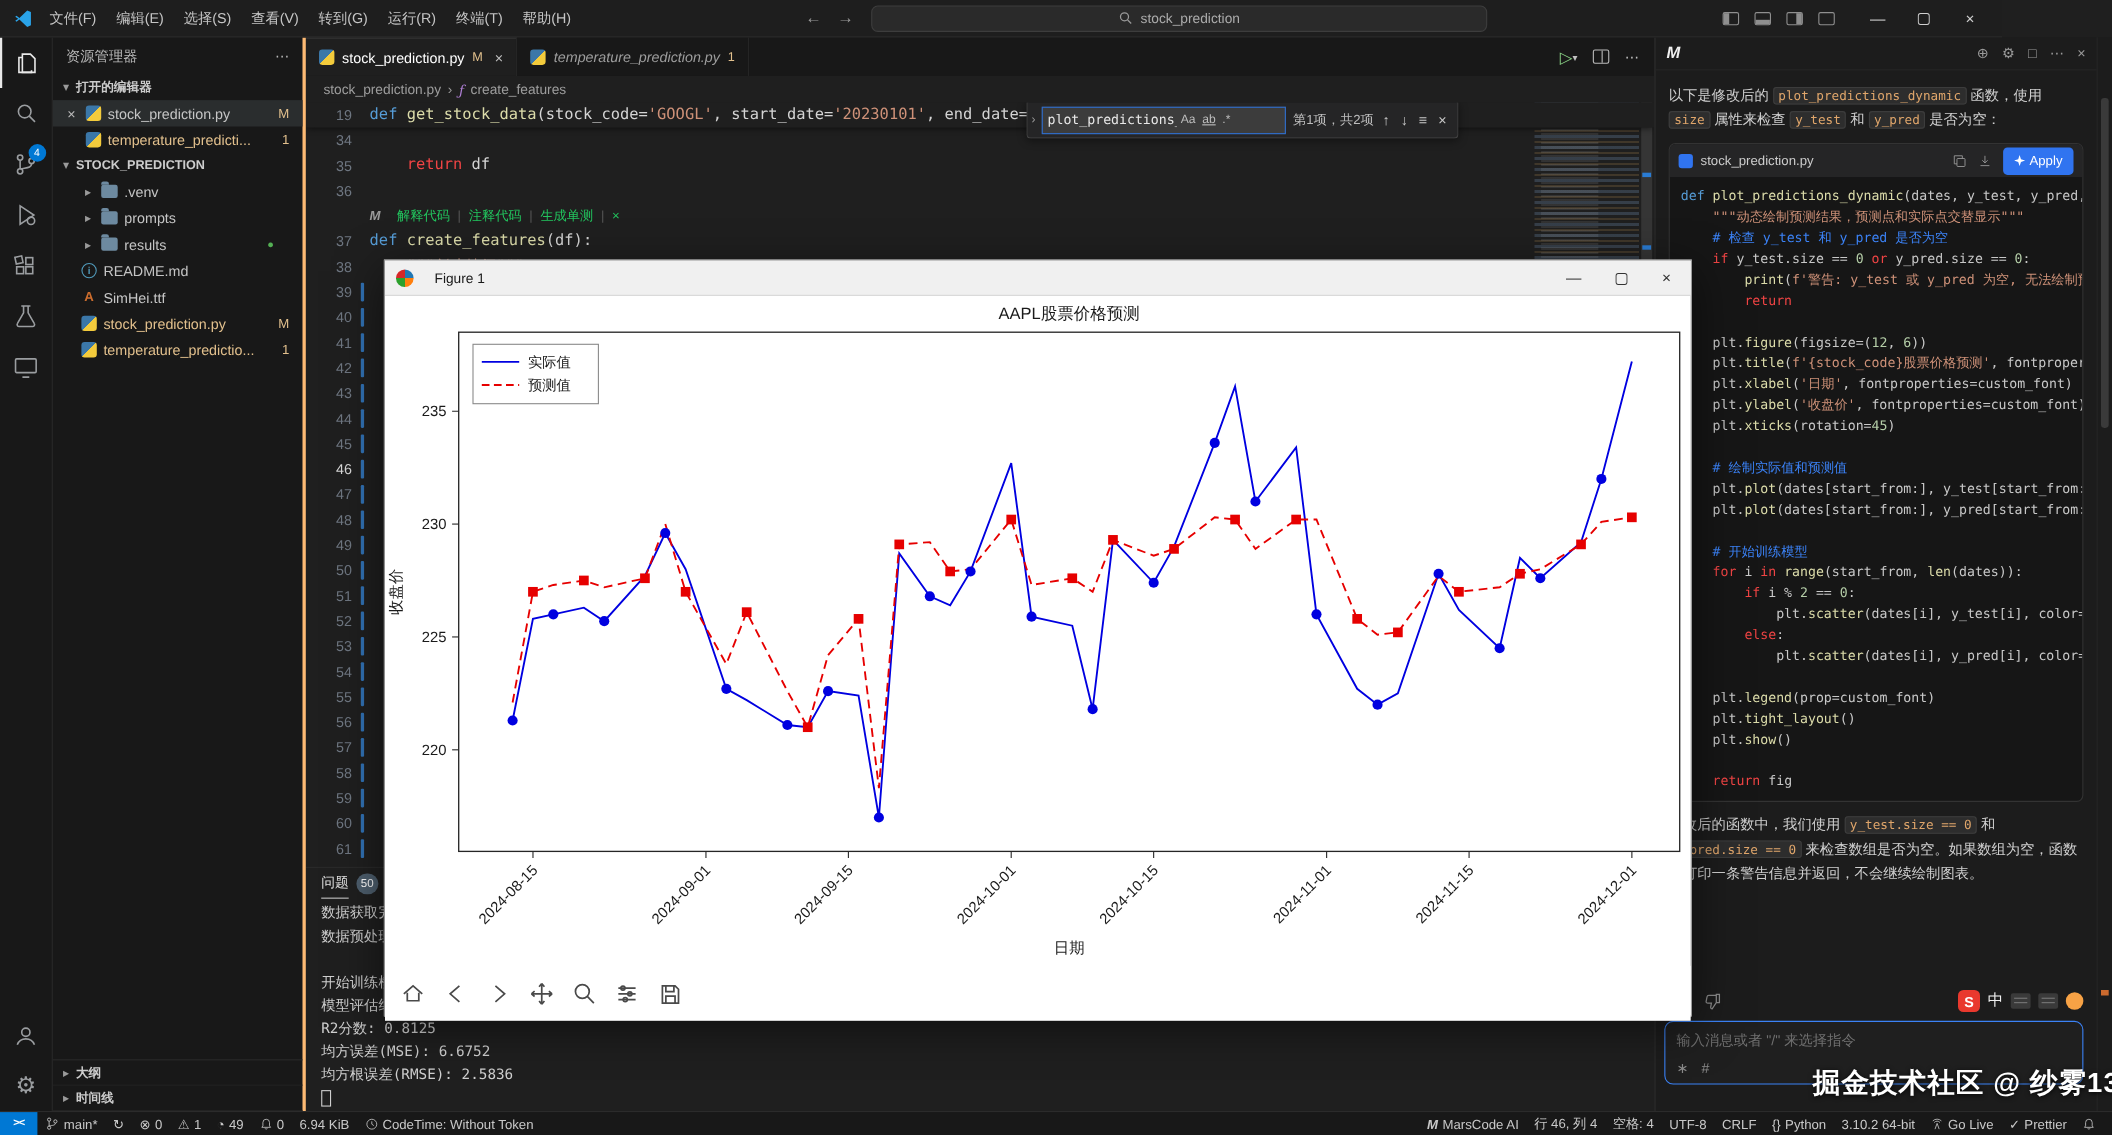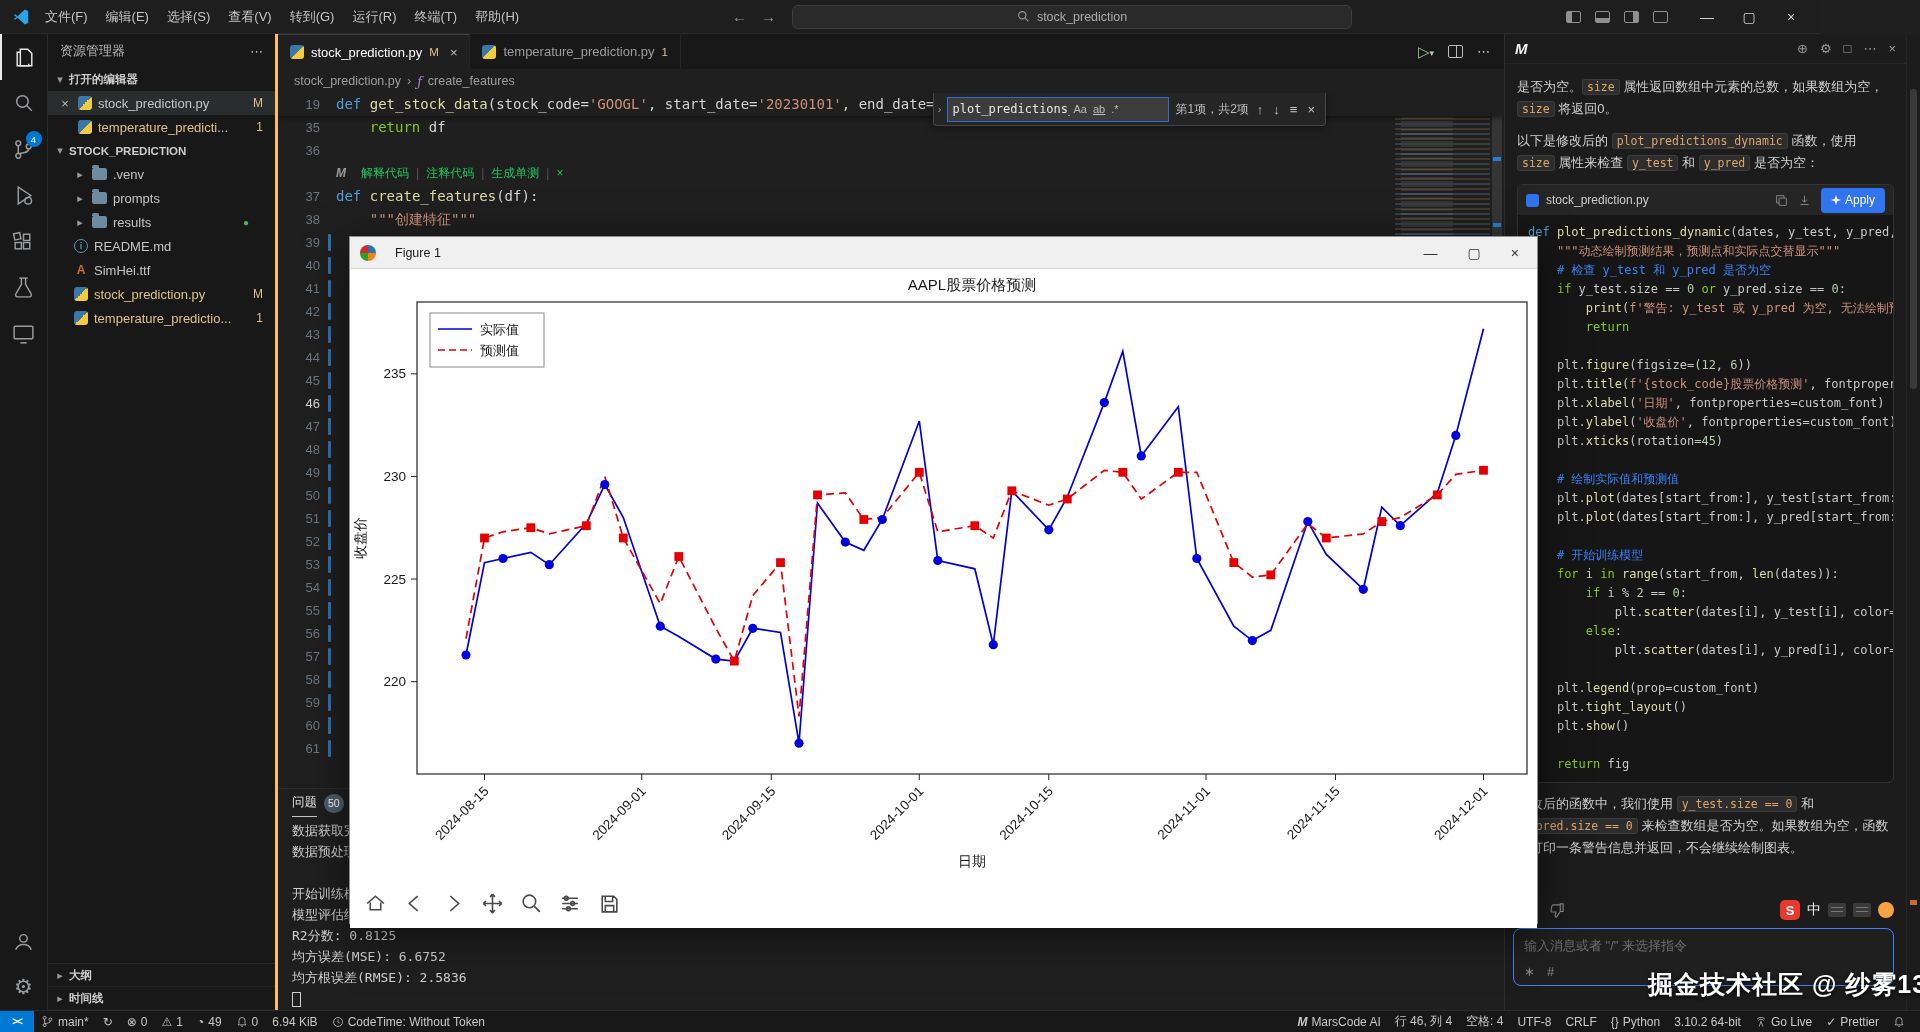--- a/index.html
+++ b/index.html
@@ -57,38 +57,38 @@
   .ico-font{color:#cc6d2e;font-weight:bold;font-size:12px;width:14px;text-align:center;flex:none}
   #side-bottom{position:absolute;bottom:0;left:0;right:0;border-top:1px solid #2a2a2a}
   #side-bottom .sb-sec{border-bottom:1px solid #222}
 
   
   #editor{position:absolute;left:278px;top:34px;width:1226px;bottom:22px;background:#1f1f1f;z-index:3}
   #tabbar{height:35px;background:#181818;display:flex;align-items:stretch}
   .tab{display:flex;align-items:center;gap:7px;padding:0 12px;background:#181818;color:#9d9d9d;
     border-right:1px solid #252525;font-size:13px}
   .tab.active{background:#1f1f1f;color:#ffffff;border-top:1px solid #3f3f3f}
-  .tabname.it{}
+  .tabname.it{font-style:italic}
   .tabbadge{color:#e2c08d;font-size:11.5px}
   .tabclose{color:#c0c0c0;margin-left:4px}
   #ed-actions{margin-left:auto;display:flex;align-items:center;gap:14px;padding:0 14px;color:#c0c0c0}
   .runbtn{color:#89d185;font-size:15px}
   .runcaret{color:#c0c0c0;font-size:9px;vertical-align:middle}
   .icon-split{width:15px;height:13px;border:1px solid #bbb;border-radius:2px;position:relative;display:inline-block}
   .icon-split::after{content:'';position:absolute;left:50%;top:0;bottom:0;border-left:1px solid #bbb}
   #breadcrumb{height:24px;display:flex;align-items:center;gap:6px;padding:0 16px;color:#9d9d9d;font-size:12.5px}
   .bcicon{color:#b180d7;font-family:"DejaVu Serif",serif;font-style:italic}
   #codearea{position:absolute;left:0;right:0;top:59px;bottom:222px;overflow:hidden}
   .crow{height:23px;line-height:23px;display:flex;white-space:pre}
   .crow.sticky{position:relative;z-index:6;background:#1f1f1f;box-shadow:0 3px 5px -1px rgba(0,0,0,.45)}
   .gut{width:58px;flex:none;text-align:right;padding-right:16px;color:#6e7681;font-size:13px;position:relative}
   .gut.cur{color:#d7d7d7}
   .gut.mod::after{content:'';position:absolute;right:5px;top:3px;bottom:3px;width:3px;background:#3172b5;border-radius:1px}
   .ctext{font-size:14px;color:#d4d4d4}
-  .c-kw1{color:#569cd6}.c-kw2{color:#84cc16}.c-str{color:#ce9178}.c-com{color:#3b82f6}
+  .c-kw1{color:#569cd6}.c-kw2{color:#ef4444}.c-str{color:#ce9178}.c-com{color:#3b82f6}
   .c-fn{color:#dcdcaa}.c-num{color:#b5cea8}
   .ai-hint{color:#8a8a8a;font-size:12px;align-items:center}
   .hint-ico{color:#9a9a9a;font-weight:bold;font-style:italic;margin-right:8px}
   .hint-link{padding:0 7px;color:#22c55e}
   .hint-sep{color:#555}
   #minimap{position:absolute;right:14px;top:0;width:95px;height:168px;opacity:.9;
     background:repeating-linear-gradient(180deg,rgba(125,160,200,.28) 0 2px,transparent 2px 5px,rgba(205,160,95,.22) 5px 7px,transparent 7px 10px)}
   #minimap .mm2{position:absolute;left:6px;top:0;width:55%;height:100%;
     background:repeating-linear-gradient(180deg,rgba(220,220,220,.12) 0 2px,transparent 2px 4px)}
   #ed-scroll{position:absolute;right:0;top:0;width:14px;bottom:0}
@@ -396,20 +396,23 @@
       <span>›</span>
       <span class="bcicon">ƒ</span>
       <span>create_features</span>
     </div>
     <div id="codearea">
       <div id="code-rows">
           <div class="crow sticky">
     <span class="gut">19</span>
     <span class="ctext mono"><span class="c-kw1">def</span> <span class="c-fn">get_stock_data</span>(stock_code=<span class="c-str">'GOOGL'</span>, start_date=<span class="c-str">'20230101'</span>, end_date=<span class="c-str">'20241231'</span>):</span></div>
           <div class="crow">
+    <span class="gut">34</span>
+    <span class="ctext mono"></span></div>
+          <div class="crow">
     <span class="gut">35</span>
     <span class="ctext mono">    <span class="c-kw2">return</span> df</span></div>
           <div class="crow">
     <span class="gut">36</span>
     <span class="ctext mono"></span></div>
           <div class="crow ai-hint"><span class="gut"></span>
     <span class="hint-ico">M</span><span class="hint-link">解释代码</span><span class="hint-sep">|</span><span class="hint-link">注释代码</span><span class="hint-sep">|</span><span class="hint-link">生成单测</span><span class="hint-sep">|</span><span class="hint-link">×</span></div>
           <div class="crow">
     <span class="gut">37</span>
     <span class="ctext mono"><span class="c-kw1">def</span> <span class="c-fn">create_features</span>(df):</span></div>
@@ -533,21 +536,20 @@
       <span id="rp-logo">M</span>
       <span id="rp-icons">
         <span>⊕</span>
         <span>⚙</span>
         <span>□</span>
         <span>⋯</span>
         <span>×</span>
       </span>
     </div>
     <div id="rp-chat">
-      <div class="rp-p" id="rp-p1">是否为空。<code class="chip">size</code> 属性返回数组中元素的总数，如果数组为空，<code class="chip">size</code> 将返回0。</div>
       <div class="rp-p" id="rp-p2">以下是修改后的 <code class="chip">plot_predictions_dynamic</code> 函数，使用 <code class="chip">size</code> 属性来检查 <code class="chip">y_test</code> 和 <code class="chip">y_pred</code> 是否为空：</div>
       <div id="code-card">
         <div id="cc-head">
           <span id="cc-ic"></span>
           <span id="cc-file">stock_prediction.py</span>
           <span id="cc-tools">
             <svg width="13" height="13" viewBox="0 0 16 16" fill="none" stroke="#9a9a9a">
                 <rect x="5" y="5" width="9" height="9" rx="1"></rect>
                 <path d="M11 5V2H2v9h3"></path>
               </svg>

